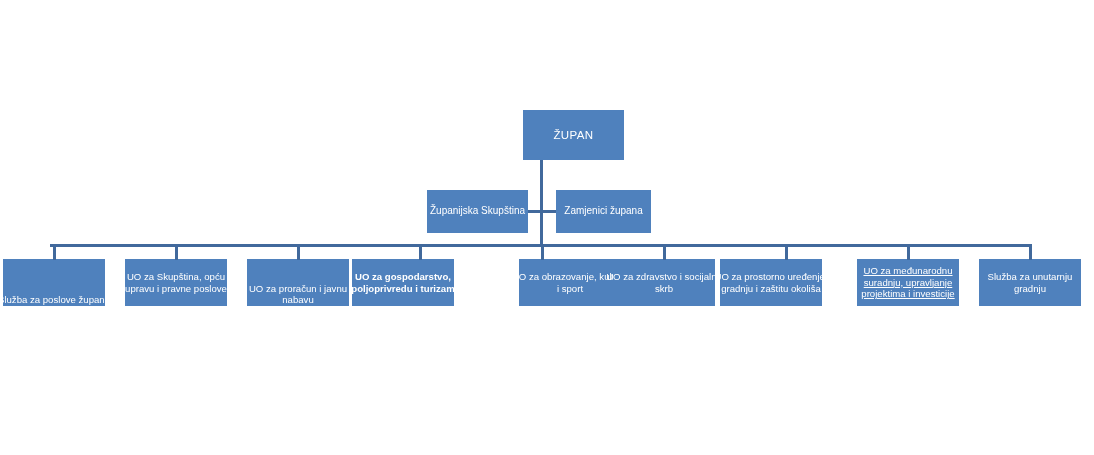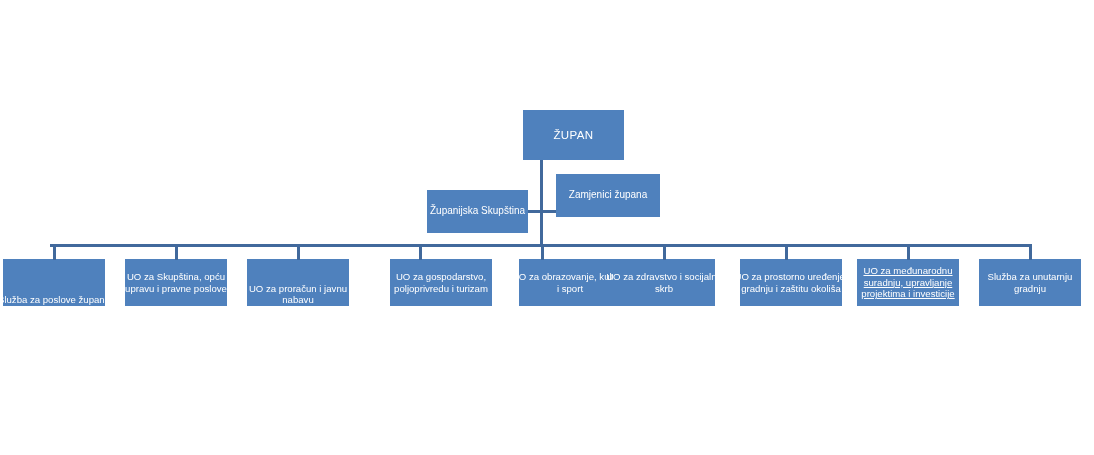--- a/index.html
+++ b/index.html
@@ -50,22 +50,22 @@
   }
   .node--assembly {
     left: 427px;
     top: 190px;
     width: 101px;
     height: 43px;
     font-size: 10px;
   }
   .node--deputies {
     left: 556px;
-    top: 174px;
-    width: 104px;
+    top: 190px;
+    width: 95px;
     height: 43px;
     font-size: 10px;
   }
   .node--dept {
     top: 259px;
     width: 102px;
     height: 47px;
     font-size: 9.6px;
   }
 
@@ -129,30 +129,30 @@
   <div id="dept-row">
       <div class="node node--dept" style="left: 3px; align-items: flex-end;">
         <span class="node-label">Služba za poslove župana</span>
       </div>
       <div class="node node--dept" style="left: 125px;">
         <span class="node-label">UO za Skupština, opću upravu i pravne poslove</span>
       </div>
       <div class="node node--dept" style="left: 247px; align-items: flex-end;">
         <span class="node-label">UO za proračun i javnu nabavu</span>
       </div>
-      <div class="node node--dept" style="left: 390px;">
+      <div class="node node--dept" style="left: 352px; font-weight: bold;">
         <span class="node-label">UO za gospodarstvo, poljoprivredu i turizam</span>
       </div>
       <div class="node node--dept" style="left: 519px;">
         <span class="node-label">UO za obrazovanje, kulturu i sport</span>
       </div>
       <div class="node node--dept" style="left: 613px;">
         <span class="node-label">UO za zdravstvo i socijalnu skrb</span>
       </div>
-      <div class="node node--dept" style="left: 740px;">
+      <div class="node node--dept" style="left: 720px;">
         <span class="node-label">UO za prostorno uređenje, gradnju i zaštitu okoliša</span>
       </div>
       <div class="node node--dept" style="left: 857px; text-decoration: underline;">
         <span class="node-label">UO za međunarodnu suradnju, upravljanje projektima i investicije</span>
       </div>
       <div class="node node--dept" style="left: 979px;">
         <span class="node-label">Služba za unutarnju gradnju</span>
       </div>
     </div>
 

